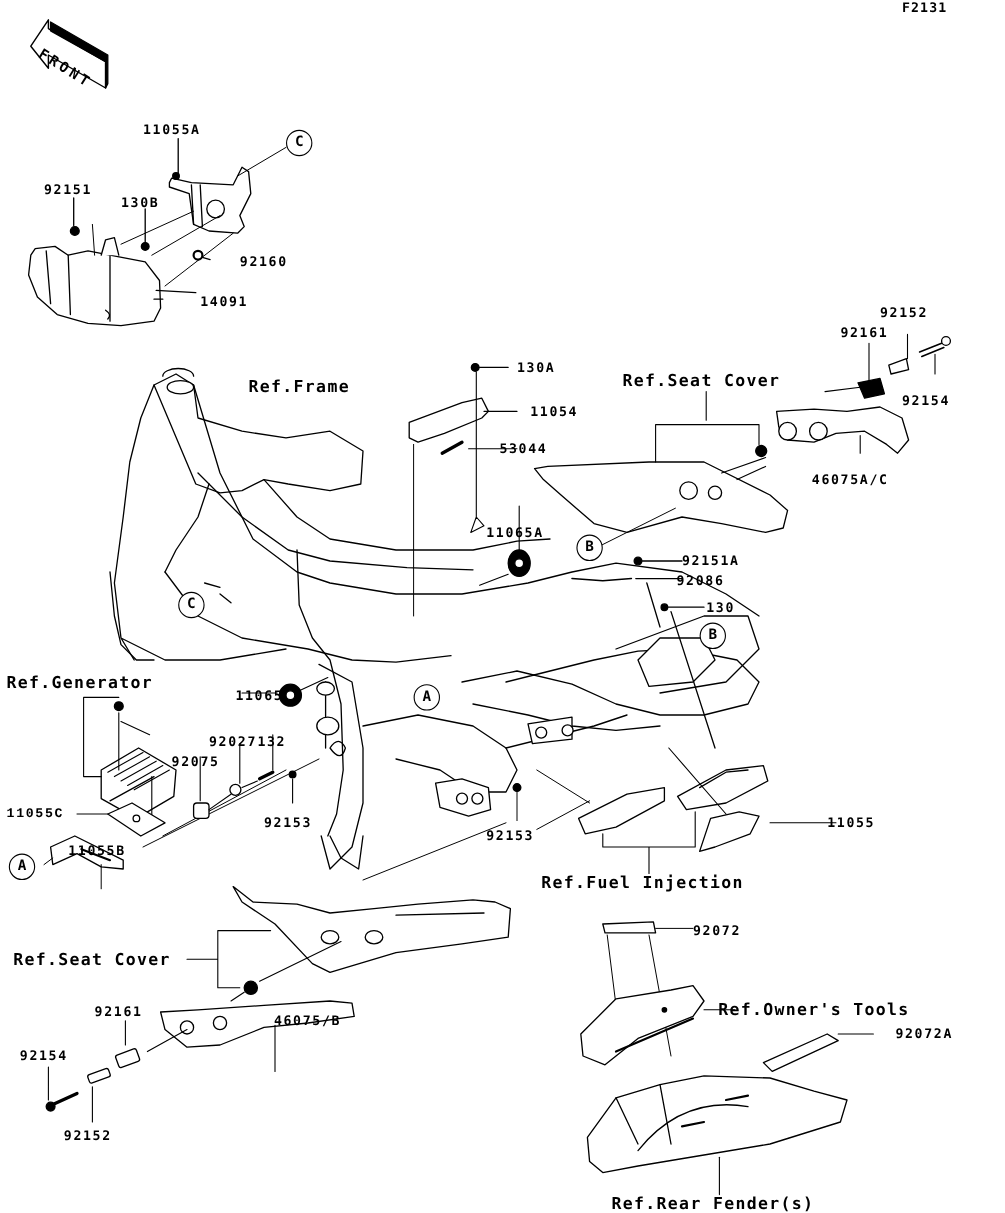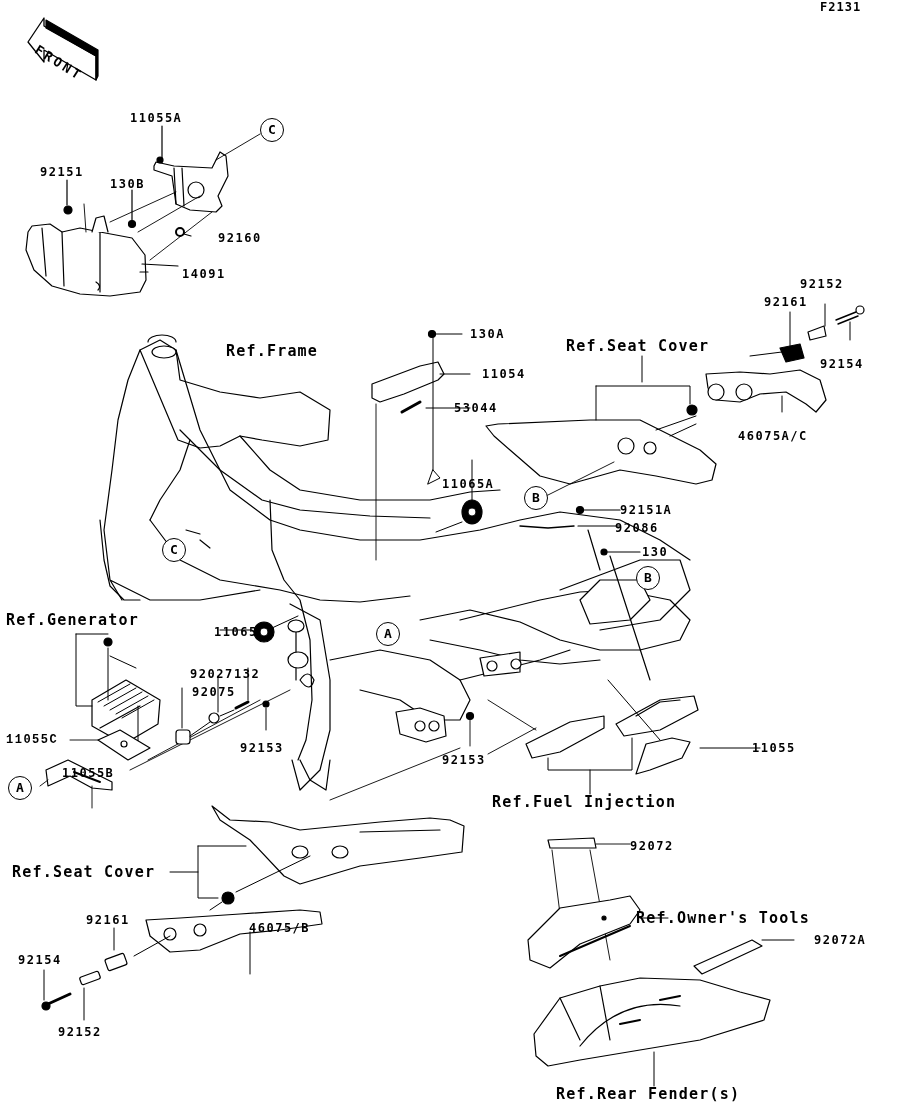--- a/index.html
+++ b/index.html
@@ -230,36 +230,36 @@
 <div class="lbl" style="left:642px;top:544px;">130</div>
 
 <div class="lbl" style="left:800px;top:276px;">92152</div>
 <div class="lbl" style="left:764px;top:294px;">92161</div>
 <div class="lbl" style="left:820px;top:356px;">92154</div>
 <div class="lbl" style="left:738px;top:428px;">46075A/C</div>
 
 <div class="lbl" style="left:166px;top:624px;margin-left:48px;">11065</div>
 <div class="lbl" style="left:234px;top:650px;margin-top:16px;">132</div>
 <div class="lbl" style="left:190px;top:666px;">92027</div>
-<div class="lbl" style="left:156px;top:684px;margin-left:36px;">92075</div>
+<div class="lbl" style="left:156px;top:684px;">92075</div>
 <div class="lbl" style="left:6px;top:732px;font-family:Liberation Mono, monospace;">11055C</div>
 <div class="lbl" style="left:240px;top:740px;">92153</div>
 <div class="lbl" style="left:62px;top:765px;">11055B</div>
 <div class="lbl" style="left:442px;top:752px;">92153</div>
 <div class="lbl" style="left:752px;top:740px;">11055</div>
 
 <div class="lbl" style="left:630px;top:838px;">92072</div>
 <div class="lbl" style="left:798px;top:932px;margin-left:16px;">92072A</div>
 
 <div class="lbl" style="left:86px;top:912px;">92161</div>
 <div class="lbl" style="left:18px;top:952px;">92154</div>
 <div class="lbl" style="left:212px;top:920px;margin-left:37px;">46075/B</div>
 <div class="lbl" style="left:58px;top:1024px;">92152</div>
 
 <div class="ref" style="left:226px;top:343px;">Ref.Frame</div>
 <div class="ref" style="left:566px;top:338px;">Ref.Seat Cover</div>
 <div class="ref" style="left:6px;top:612px;">Ref.Generator</div>
 <div class="ref" style="left:492px;top:794px;">Ref.Fuel Injection</div>
 <div class="ref" style="left:12px;top:864px;">Ref.Seat Cover</div>
-<div class="ref" style="left:636px;top:910px;text-align:right;">Ref.Owner's Tools</div>
+<div class="ref" style="left:653px;top:910px;text-align:right;">Ref.Owner's Tools</div>
 <div class="ref" style="left:556px;top:1086px;">Ref.Rear Fender(s)</div>
 
 </div>
 
 </body></html>

